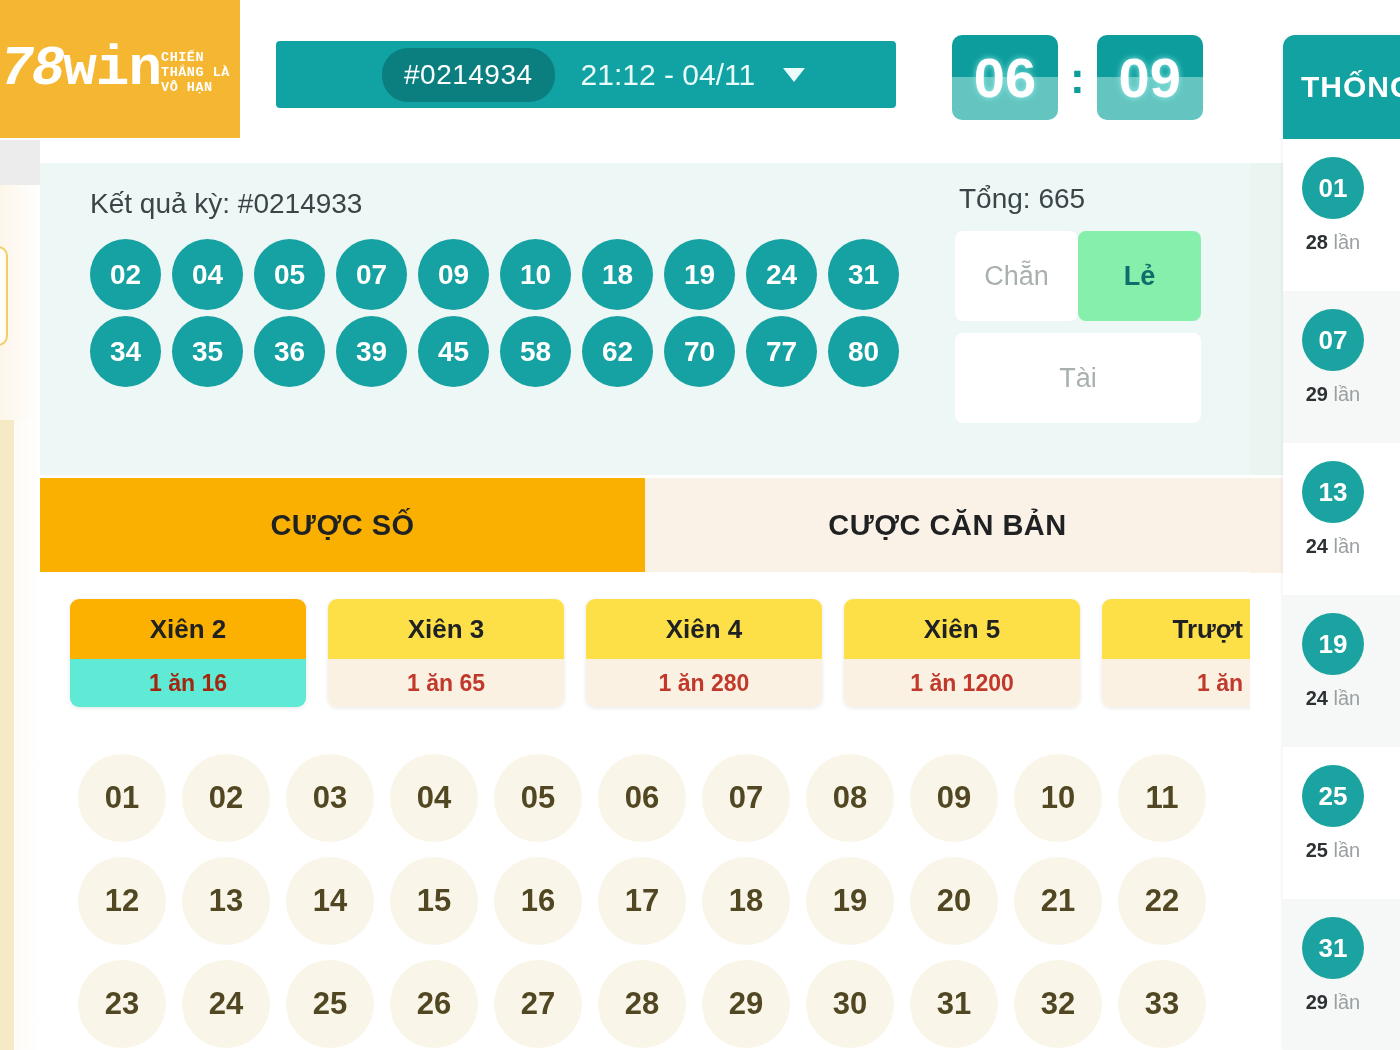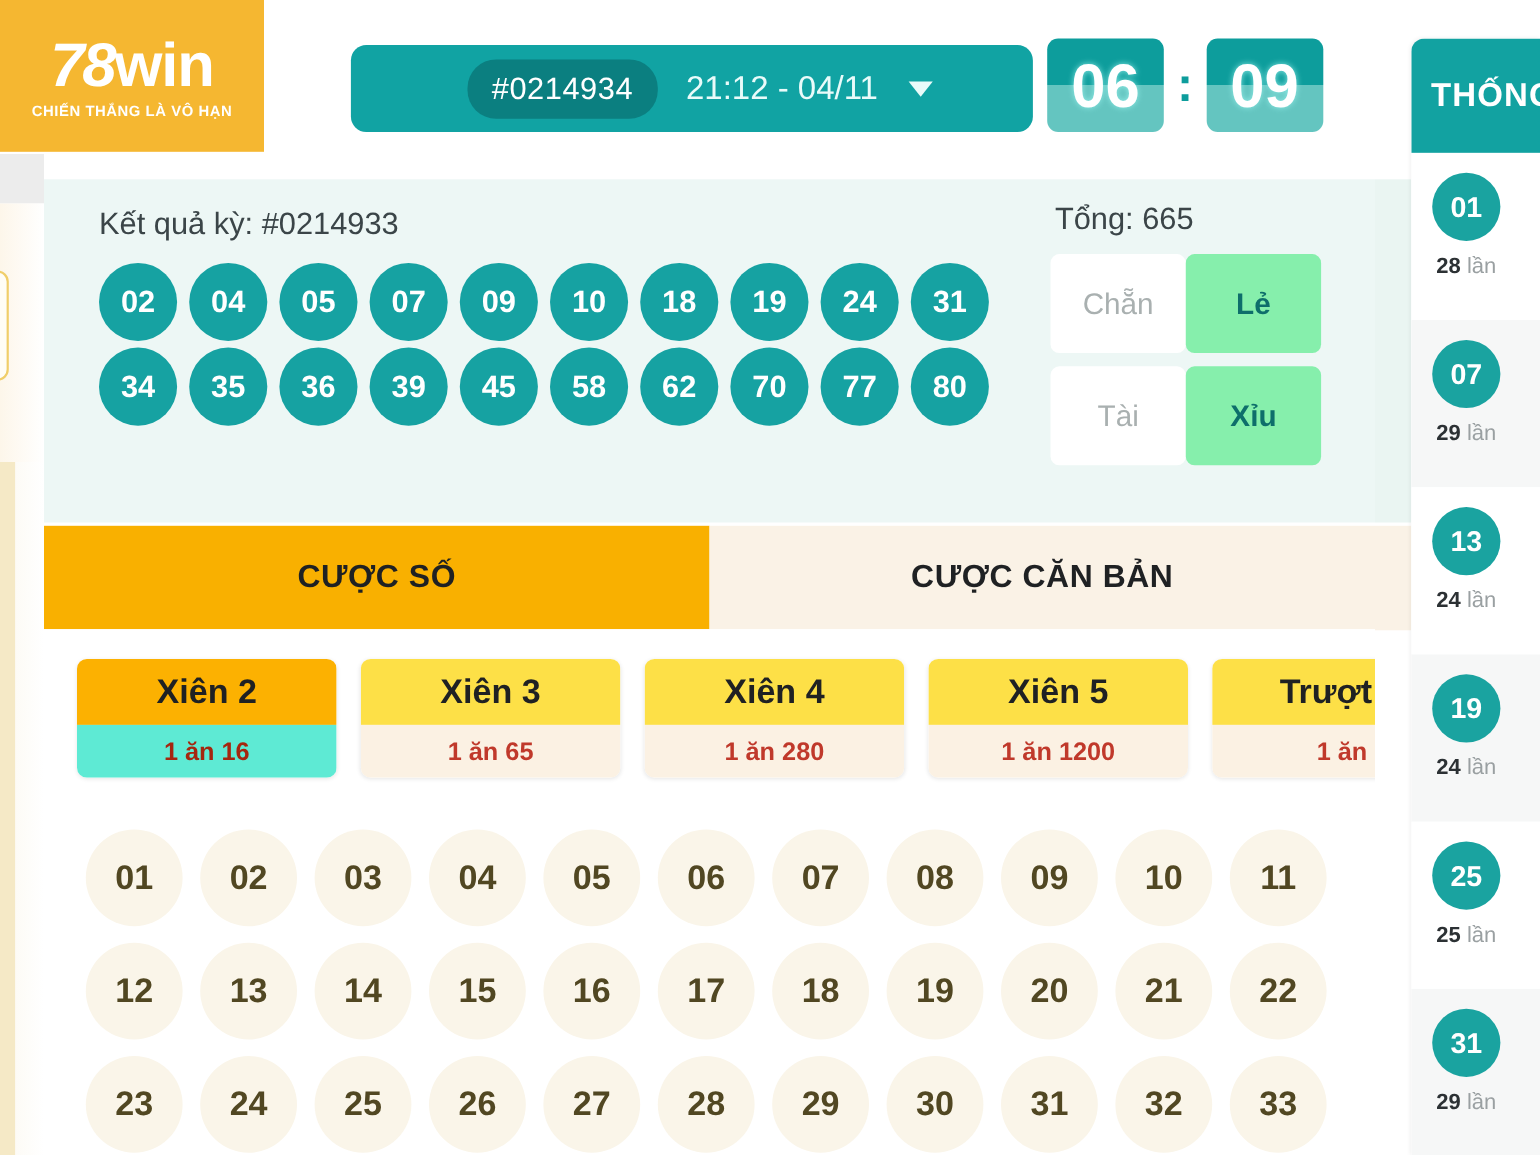--- a/index.html
+++ b/index.html
@@ -19,34 +19,33 @@
       border:2px solid #f0ce6a; border-radius:10px; background:#fffdf6; }
   .left-strip-band { position:absolute; left:0; top:420px; width:14px; height:630px; background:#f5e9c6; }
   .left-strip-band2 { position:absolute; left:14px; top:420px; width:26px; height:630px;
       background:linear-gradient(to right,#fdfbf6,#ffffff); }
   .left-strip-cream { position:absolute; left:0; top:185px; width:40px; height:235px;
       background:linear-gradient(to right,#fdf6ea,#ffffff); }
 
   
   .logo-box {
     position:absolute; left:0; top:0; width:240px; height:138px;
-    background:#f5b731; display:flex; flex-direction:column;
-    align-items:center; justify-content:center; overflow:hidden;
+    background:#f5b731; display:flex; flex-direction:row;
+    align-items:center; justify-content:center; overflow:hidden;font-family:Liberation Mono, monospace;
   }
   .logo-main { font-size:56px; font-weight:bold; color:#ffffff; line-height:1; letter-spacing:-1px; }
   .logo-main .l78 { font-style:italic; font-weight:900; letter-spacing:-2px; }
   .logo-sub { font-size:13.5px; font-weight:bold; color:#ffffff; letter-spacing:0.5px; margin-top:6px; }
 
   .header-bar { position:absolute; left:240px; top:0; width:1010px; height:138px; background:#ffffff; }
 
   .period-pill {
-    position:absolute; left:36px; top:41px; width:620px; height:79px;
-    background:#11a3a3; border-radius:14px; display:flex; align-items:center; gap:26px;
+    position:absolute; left:36px; top:41px; width:620px; height:67px;
+    background:#11a3a3; border-radius:4px; display:flex; align-items:center; gap:26px;
     padding-left:106px;
-    margin-left:43px;
   }
   .period-code {
     background:#0b7f80; color:#ffffff; font-size:28px; font-weight:500;
     padding:11px 22px; border-radius:26px; letter-spacing:0.5px;
   }
   .period-time { color:#e9fbfa; font-size:30px; font-weight:400; display:flex; align-items:center; gap:28px; }
   .caret-down { width:0;height:0;border-left:11px solid transparent;border-right:11px solid transparent;
       border-top:14px solid #e9fbfa; display:inline-block; }
 
   .timer { position:absolute; left:712px; top:35px; display:flex; align-items:center; gap:10px; }
@@ -85,21 +84,21 @@
       font-size:29px; font-weight:bold; letter-spacing:0.5px; }
   .tab.active { background:#f9b000; color:#1f2123; }
   .tab.inactive { background:#faf2e6; color:#1f2123; }
 
   
   .bet-types { position:absolute; left:40px; top:572px; width:1210px; height:162px;
       background:#ffffff; display:flex; align-items:center; padding-left:30px; gap:22px; overflow:hidden; }
   .bet-card { width:236px; height:108px; border-radius:9px; overflow:hidden; flex:0 0 auto;
       display:flex; flex-direction:column; box-shadow:0 1px 4px rgba(0,0,0,.10); }
   .bet-card .bc-title { flex:1.25; display:flex; align-items:center; justify-content:center;
-      font-size:31px; font-weight:bold; color:#1f2123; }
+      font-size:26px; font-weight:bold; color:#1f2123; }
   .bet-card .bc-odds { flex:1; display:flex; align-items:center; justify-content:center;
       font-size:23px; font-weight:bold; color:#c0392b; }
   .bet-card.off .bc-title { background:#fde047; }
   .bet-card.off .bc-odds  { background:#fbf1e3; }
   .bet-card.on  .bc-title { background:#fcb101; }
   .bet-card.on  .bc-odds  { background:#5eead4; color:#a5260f; }
 
   
   .grid-area { position:absolute; left:40px; top:734px; width:1210px; height:316px;
       background:#ffffff; padding:12px 0 0 30px; overflow:hidden; }
@@ -202,21 +201,20 @@
     <div class="totals">
       <div class="totals-label">Tổng: 665</div>
 
       <div class="toggle-row">
         <div class="toggle-cell off">Chẵn</div>
         <div class="toggle-cell on">Lẻ</div>
       </div>
 
       <div class="toggle-row">
         <div class="toggle-cell off">Tài</div>
-        <div class="toggle-cell on">Xỉu</div>
       </div>
     </div>
   </div>
 
   <div class="tabs">
     <div class="tab active">CƯỢC SỐ</div>
     <div class="tab inactive">CƯỢC CĂN BẢN</div>
   </div>
 
   <div class="bet-types">

